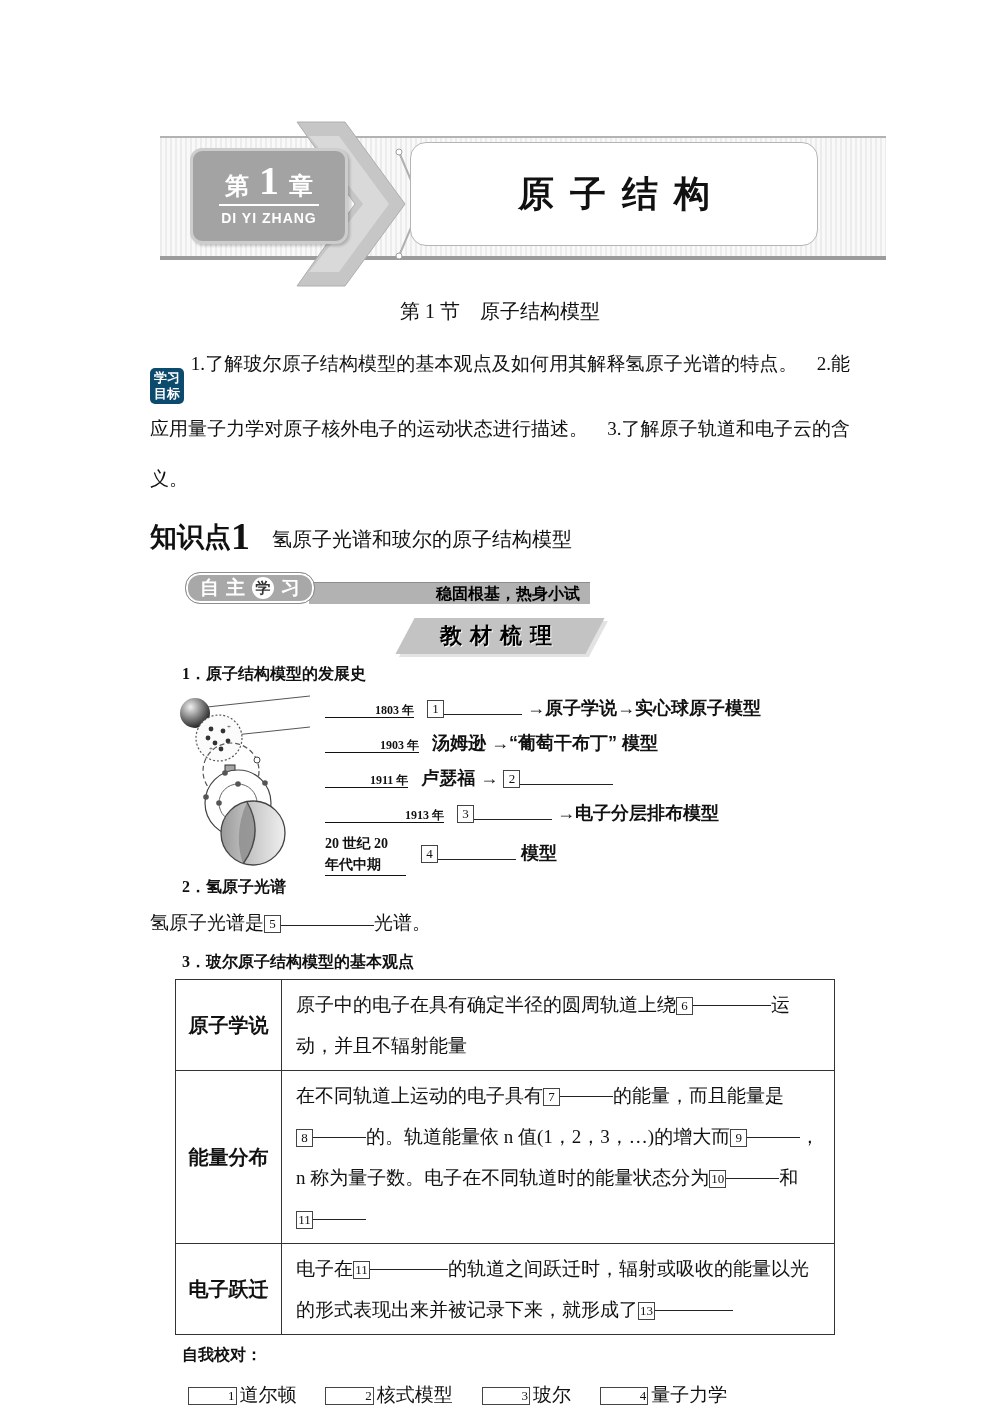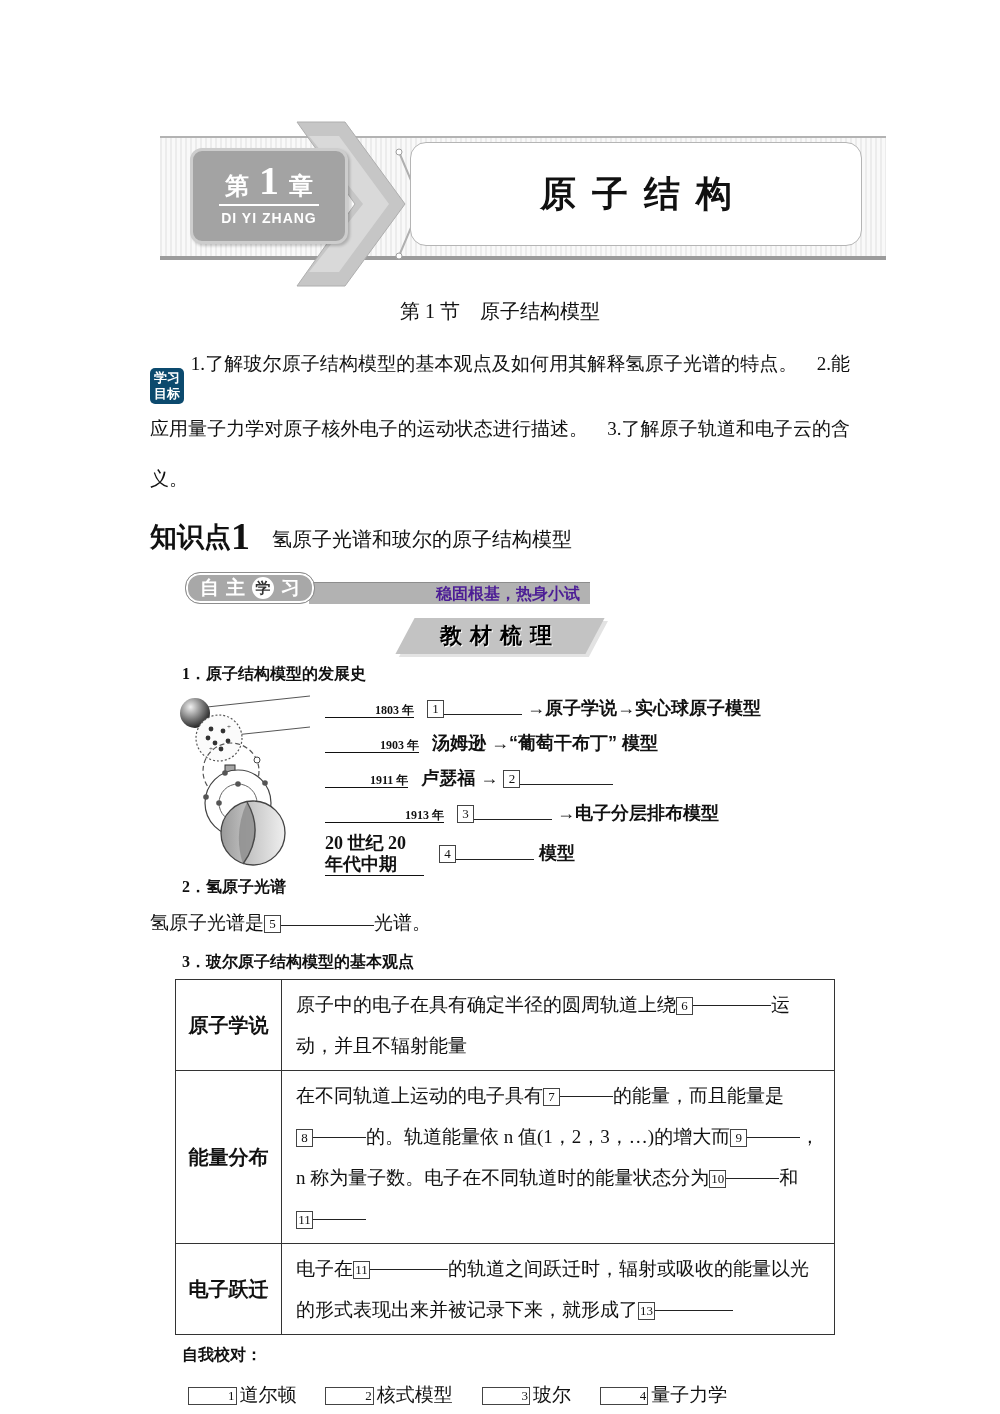--- a/index.html
+++ b/index.html
@@ -15,21 +15,21 @@
   .chapter-arrow { position:absolute; left:115px; top:-2px; z-index:2; }
   .chapter-badge { position:absolute; left:30px; top:28px; width:158px; height:96px; z-index:3;
     background:#a3a3a3; border:3px solid #cdcdcd; border-radius:12px; color:#fff;
     display:flex; flex-direction:column; align-items:center; justify-content:center;
     box-shadow:2px 2px 3px rgba(0,0,0,.2); }
   .badge-line1 { font-family:"Liberation Serif",serif; font-weight:bold; font-size:24px;
     border-bottom:2px solid #fff; padding:0 6px 2px; display:flex; align-items:baseline; gap:10px; }
   .badge-num { font-size:40px; line-height:30px; }
   .badge-pinyin { font-family:"Liberation Sans",sans-serif; font-weight:bold; font-size:14px;
     letter-spacing:1px; margin-top:4px; }
-  .title-box { position:absolute; left:250px; top:22px; width:452px; height:104px; z-index:3;
+  .title-box { position:absolute; left:250px; top:22px; width:408px; height:104px; z-index:3;
     background:#fff; border:1px solid #b5b5b5; border-radius:16px;
     display:flex; align-items:center; justify-content:center;
     font-family:"Liberation Sans",sans-serif; font-weight:bold; font-size:36px; letter-spacing:16px;
     text-indent:16px; }
 
   
   .content { position:absolute; left:0; top:290px; width:1000px; padding:0 150px; }
   .section-title { text-align:center; font-size:20px; font-weight:normal; margin:8px 0 14px; }
 
   .objectives { line-height:50px; font-size:19px; text-align:justify; }
@@ -43,41 +43,41 @@
   .kp-title { font-size:20px; margin-left:18px; }
 
   .study-banner { display:flex; align-items:flex-end; width:405px; margin:14px 0 4px 35px; }
   .study-tab { background:#a8a8a8; border:1px solid #8d8d8d; box-shadow:inset 0 0 0 2px #fff;
     border-radius:15px; height:32px; padding:0 14px; display:flex; align-items:center; gap:7px;
     font-family:"Liberation Sans",sans-serif; font-weight:bold; font-size:19px; color:#fff; z-index:1; }
   .study-tab .circle { background:#fff; color:#333; width:22px; height:22px; border-radius:50%;
     line-height:22px; text-align:center; font-size:15px; }
   .study-bar { flex:1; height:22px; background:#b2b2b2; border-top:1px solid #8d8d8d;
     margin-left:-6px; text-align:right; padding-right:10px; line-height:21px;
-    font-family:"Liberation Sans",sans-serif; font-weight:bold; font-size:16px; color:#4c1d95; }
+    font-family:"Liberation Sans",sans-serif; font-weight:bold; font-size:16px; color:#000000; }
 
   .band-title { width:190px; margin:14px auto 8px; }
   .band-bg { transform:skewX(-28deg); background:#c3c3c3; box-shadow:5px 3px 0 #e3e3e3; padding:3px 10px; }
   .band-bg span { display:block; transform:skewX(28deg); text-align:center;
     font-family:"Liberation Sans",sans-serif; font-weight:bold; font-size:22px; letter-spacing:8px;
     color:#000; text-shadow:1px 1px 0 #fafafa; }
 
   h3.sub { font-family:Liberation Serif, serif; font-weight:bold; font-size:16px;
     text-indent:2em; margin:10px 0 6px; }
 
   
   .timeline { position:relative; height:176px; margin:2px 0 0 25px; }
   .atoms { position:absolute; left:0; top:0; overflow:visible; }
   .trows { margin-left:150px; padding-top:2px; }
   .trow { line-height:31px; margin-bottom:2px; font-family:"Liberation Sans",sans-serif;
     font-weight:bold; font-size:18px; white-space:nowrap; }
   .year { font-family:"Liberation Serif",serif; font-weight:bold; font-size:12px;
     border-bottom:1.5px solid #111; margin-right:8px; }
   .pl50 { padding-left:50px; } .pl55 { padding-left:55px; } .pl45 { padding-left:45px; } .pl80 { padding-left:80px; }
-  .year2 { display:inline-block; font-family:"Liberation Serif",serif; font-weight:bold; font-size:18px;
+  .year2 { display:inline-block; font-family:"Liberation Serif",serif; font-weight:bold; font-size:14px;
     line-height:21px; border-bottom:1.5px solid #111; margin-right:10px; vertical-align:middle; padding-right:18px; }
 
   
   .blank { display:inline-block; border-bottom:1.3px solid #222; min-width:85px; height:22px;
     vertical-align:baseline; }
   .blank.w110 { min-width:110px; } .blank.w95 { min-width:95px; } .blank.w70 { min-width:70px; }
   .numbox { display:inline-block; min-width:17px; height:18px; line-height:16px; border:1.3px solid #444;
     text-align:center; font-family:"Liberation Serif",serif; font-weight:normal; font-size:13px;
     background:#fff; color:#111; vertical-align:1px; padding:0 1px; }
 

